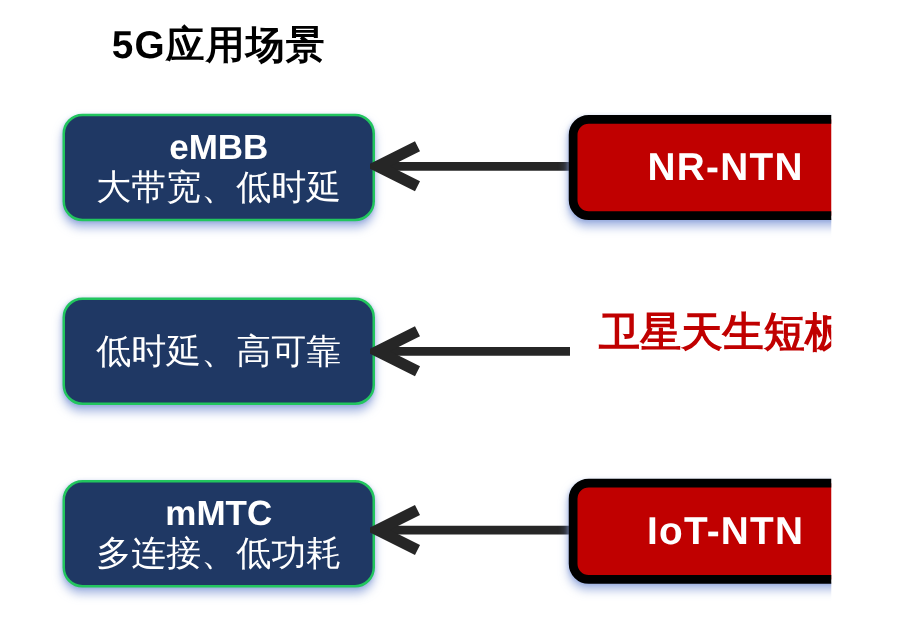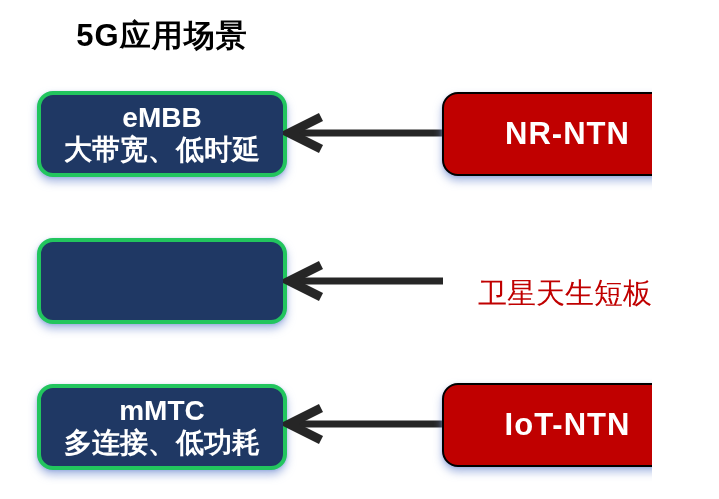--- a/index.html
+++ b/index.html
@@ -15,20 +15,21 @@
   body {
     font-family: "Liberation Sans", "DejaVu Sans", sans-serif;
     background: var(--background, #fff);
   }
   .canvas {
     position: relative;
     width: 652px;
     height: 499px;
     background: var(--background, #fff);
     overflow: hidden;
+    margin-left: 13px;
   }
   .col-header {
     position: absolute;
     top: 14px;
     height: 44px;
     line-height: 44px;
     text-align: center;
     font-size: 31px;
     font-weight: bold;
     color: var(--header-text, #000);
@@ -38,79 +39,79 @@
   .col-header.left  { left: 37px;  width: 250px; }
   .col-header.right { left: 442px; width: 251px; }
 
   .bluebox {
     position: absolute;
     left: 37px;
     width: 250px;
     height: 86px;
     box-sizing: border-box;
     background: var(--blue-box, #1F3864);
-    border: 4px solid #22c55e;
+    border: 2px solid #22c55e;
     border-radius: 16px;
     box-shadow: 0 5px 8px rgba(128, 152, 214, 0.65), 0 1px 3px rgba(128, 152, 214, 0.45);
     color: var(--box-text, #fff);
     display: flex;
     flex-direction: column;
     align-items: center;
     justify-content: center;
     text-align: center;
   }
   .bluebox .title {
     font-size: 28px;
     font-weight: bold;
     line-height: 1.12;
     white-space: nowrap;
   }
   .bluebox .sub {
     font-size: 28px;
-    font-weight: 700;
+    font-weight: 400;
     line-height: 1.15;
     white-space: nowrap;
   }
   .row1.bluebox { top: 91px; }
   .row2.bluebox { top: 238px; }
   .row3.bluebox { top: 384px; }
 
   .redbox {
     position: absolute;
     left: 442px;
     width: 251px;
     height: 84px;
     box-sizing: border-box;
     background: var(--red-box, #C00000);
-    border: 2px solid #000000;
+    border: 7px solid #000000;
     border-radius: 16px;
     box-shadow: 0 5px 8px rgba(128, 152, 214, 0.65), 0 1px 3px rgba(128, 152, 214, 0.45);
     color: var(--box-text, #fff);
     display: flex;
     align-items: center;
     justify-content: center;
     font-size: 31px;
     font-weight: bold;
     letter-spacing: 1px;
     white-space: nowrap;
   }
   .row1.redbox { top: 92px; }
   .row3.redbox { top: 383px; text-align: center; }
 
   .redtext {
     position: absolute;
     left: 430px;
     width: 270px;
-    top: 272px;
+    top: 244px;
     height: 44px;
     display: flex;
     align-items: center;
     justify-content: center;
-    font-size: 29px;
-    font-weight: 400;
+    font-size: 33px;
+    font-weight: 700;
     color: var(--red-text, #C00000);
     white-space: nowrap;
   }
 
   .arrow {
     position: absolute;
     left: 283px;
     width: 161px;
     height: 44px;
     color: var(--arrow, #262626);
@@ -136,20 +137,21 @@
     <svg viewBox="0 0 161 44" xmlns="http://www.w3.org/2000/svg">
       <line x1="12" y1="22" x2="160" y2="22" stroke="currentColor" stroke-width="7"></line>
       <polyline points="38,6 6,22 38,38" fill="none" stroke="currentColor" stroke-width="9" stroke-linejoin="miter" stroke-miterlimit="10"></polyline>
     </svg>
   </div>
   <div class="redbox row1">
     <span>NR-NTN</span>
   </div>
 
   <div class="bluebox row2">
+    <div class="sub">低时延、高可靠</div>
   </div>
   <div class="arrow r2">
     <svg viewBox="0 0 161 44" xmlns="http://www.w3.org/2000/svg">
       <line x1="12" y1="22" x2="160" y2="22" stroke="currentColor" stroke-width="7"></line>
       <polyline points="38,6 6,22 38,38" fill="none" stroke="currentColor" stroke-width="9" stroke-linejoin="miter" stroke-miterlimit="10"></polyline>
     </svg>
   </div>
   <div class="redtext">卫星天生短板</div>
 
   <div class="bluebox row3">

